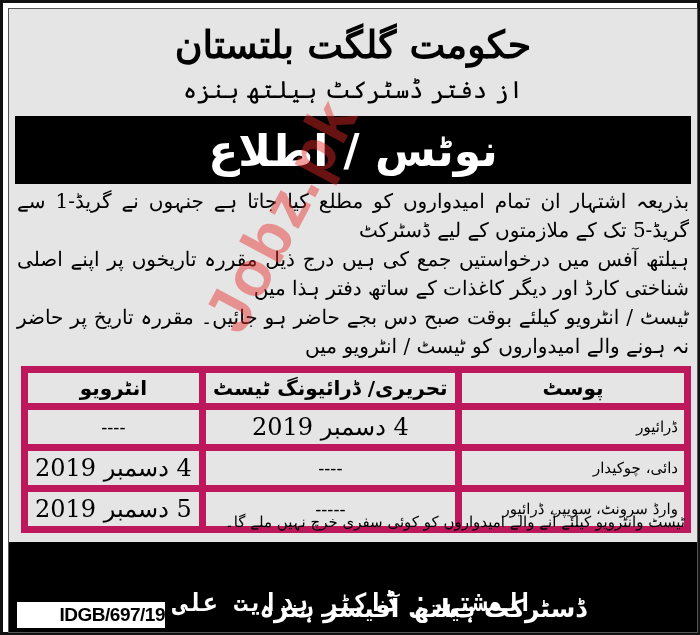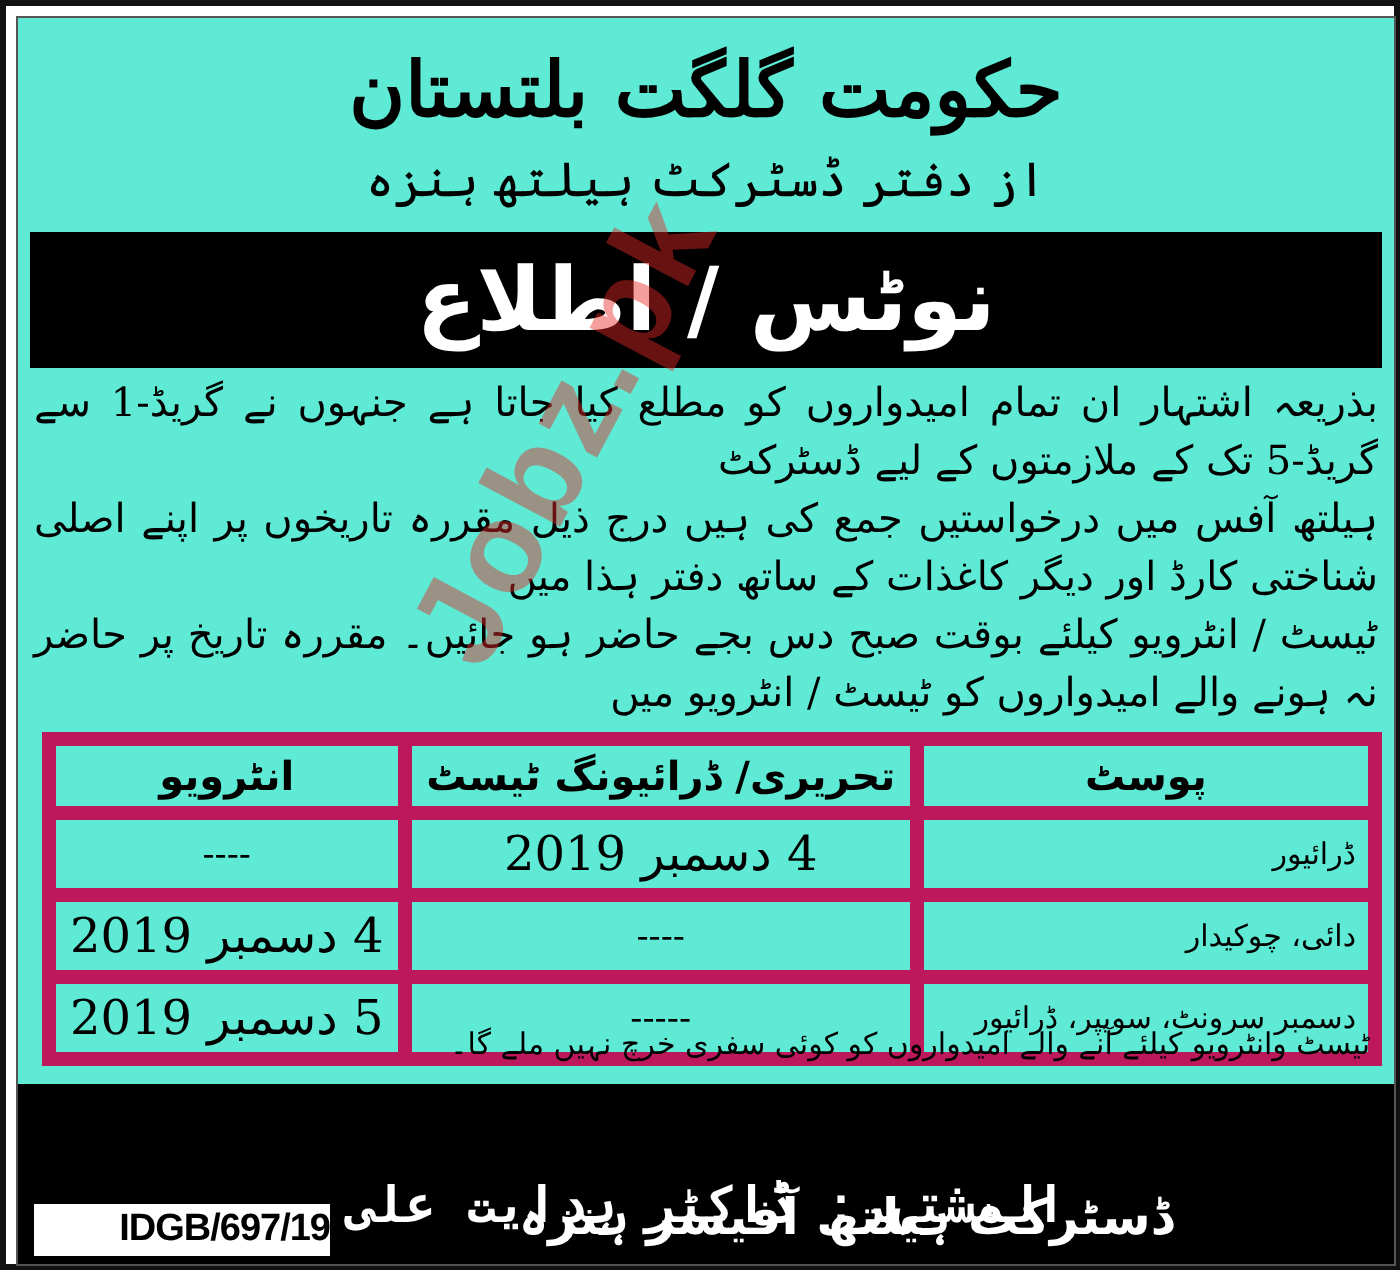--- a/index.html
+++ b/index.html
@@ -1,18 +1,18 @@
 <!DOCTYPE html>
 <html><head>
   <meta charset="utf-8">
   <style>
     html, body { margin: 0; padding: 0; background: #fff; }
     body { width: 700px; height: 635px; position: relative; overflow: hidden; font-family: "DejaVu Sans", sans-serif; }
     .frame { position: absolute; left: 0; top: 0; width: 700px; height: 635px; box-sizing: border-box; border: 3px solid #111; background: #fff; }
-    .inner { position: absolute; left: 5px; top: 5px; width: 690px; height: 625px; box-sizing: border-box; border: 1px solid #555; background: #5eead4; }
+    .inner { position: absolute; left: 5px; top: 5px; width: 690px; height: 625px; box-sizing: border-box; border: 1px solid #555; background: #e5e5e5; }
     .title { position: absolute; left: 0; right: 0; top: 12px; text-align: center; font-family: "DejaVu Serif", serif; font-size: 38px; font-weight: bold; color: #000; direction: rtl; line-height: 48px; }
     .subtitle { position: absolute; left: 0; right: 0; top: 64px; text-align: center; font-family: "DejaVu Serif", serif; font-size: 24px; color: #000; direction: rtl; line-height: 34px; }
     .notice-bar { position: absolute; left: 6px; right: 6px; top: 107px; height: 68px; background: #000; display: flex; align-items: center; justify-content: center; }
     .notice-bar span { color: #fff; font-family: "DejaVu Sans", sans-serif; font-weight: bold; font-size: 44px; direction: rtl; }
     .body-text { position: absolute; left: 8px; right: 8px; top: 178px; direction: rtl; text-align: justify; font-family: "DejaVu Serif", serif; font-size: 20px; line-height: 29px; color: #000; }
     .body-text p { margin: 0; }
     table.posts { position: absolute; left: 12px; top: 357px; width: 670px; border-collapse: collapse; direction: rtl; font-family: "DejaVu Serif", serif; }
     table.posts th, table.posts td { border: 7px solid #be185d; height: 34px; padding: 0 6px; font-size: 18px; color: #000; }
     table.posts th { font-family: "DejaVu Sans", sans-serif; font-weight: bold; font-size: 20px; text-align: center; height: 30px; }
     table.posts td.post { text-align: right; width: 210px; font-size: 15px; }
@@ -58,21 +58,21 @@
           <td class="post">ڈرائیور</td>
           <td class="date">4 دسمبر 2019</td>
           <td class="center">----</td>
         </tr>
         <tr>
           <td class="post">دائی، چوکیدار</td>
           <td class="center">----</td>
           <td class="date">4 دسمبر 2019</td>
         </tr>
         <tr>
-          <td class="post">دسمبر سرونٹ، سویپر، ڈرائیور</td>
+          <td class="post">وارڈ سرونٹ، سویپر، ڈرائیور</td>
           <td class="center">-----</td>
           <td class="date">5 دسمبر 2019</td>
         </tr>
       </tbody>
     </table>
 
     <div class="footnote">ٹیسٹ وانٹرویو کیلئے آنے والے امیدواروں کو کوئی سفری خرچ نہیں ملے گا۔</div>
 
     <div class="footer">
       <div class="adv-line1">المشتہر: ڈاکٹر ہدایت علی</div>

